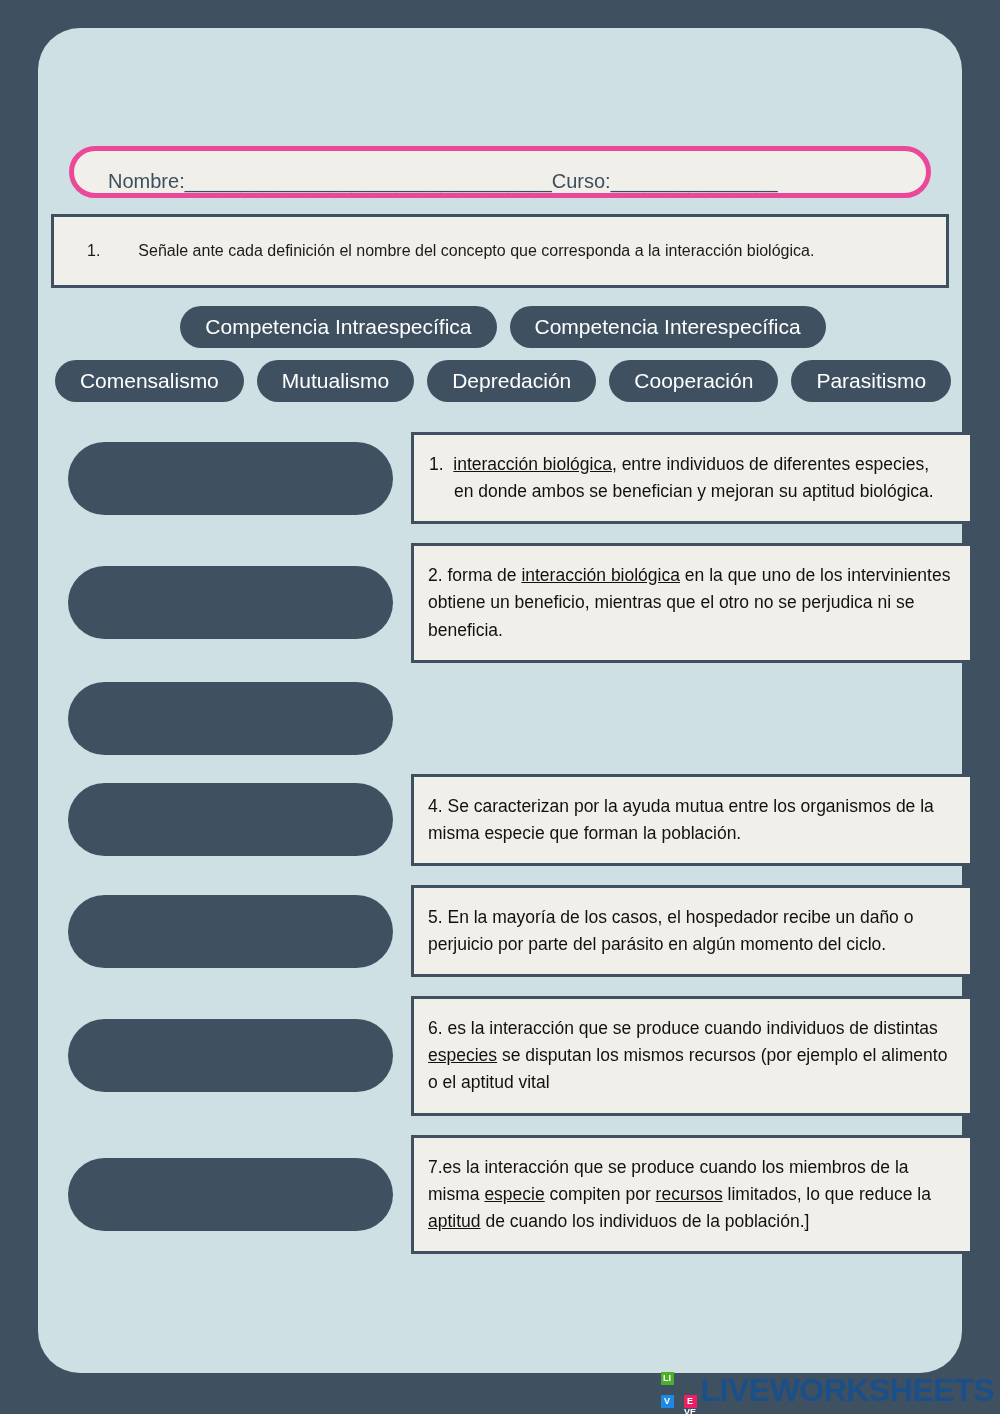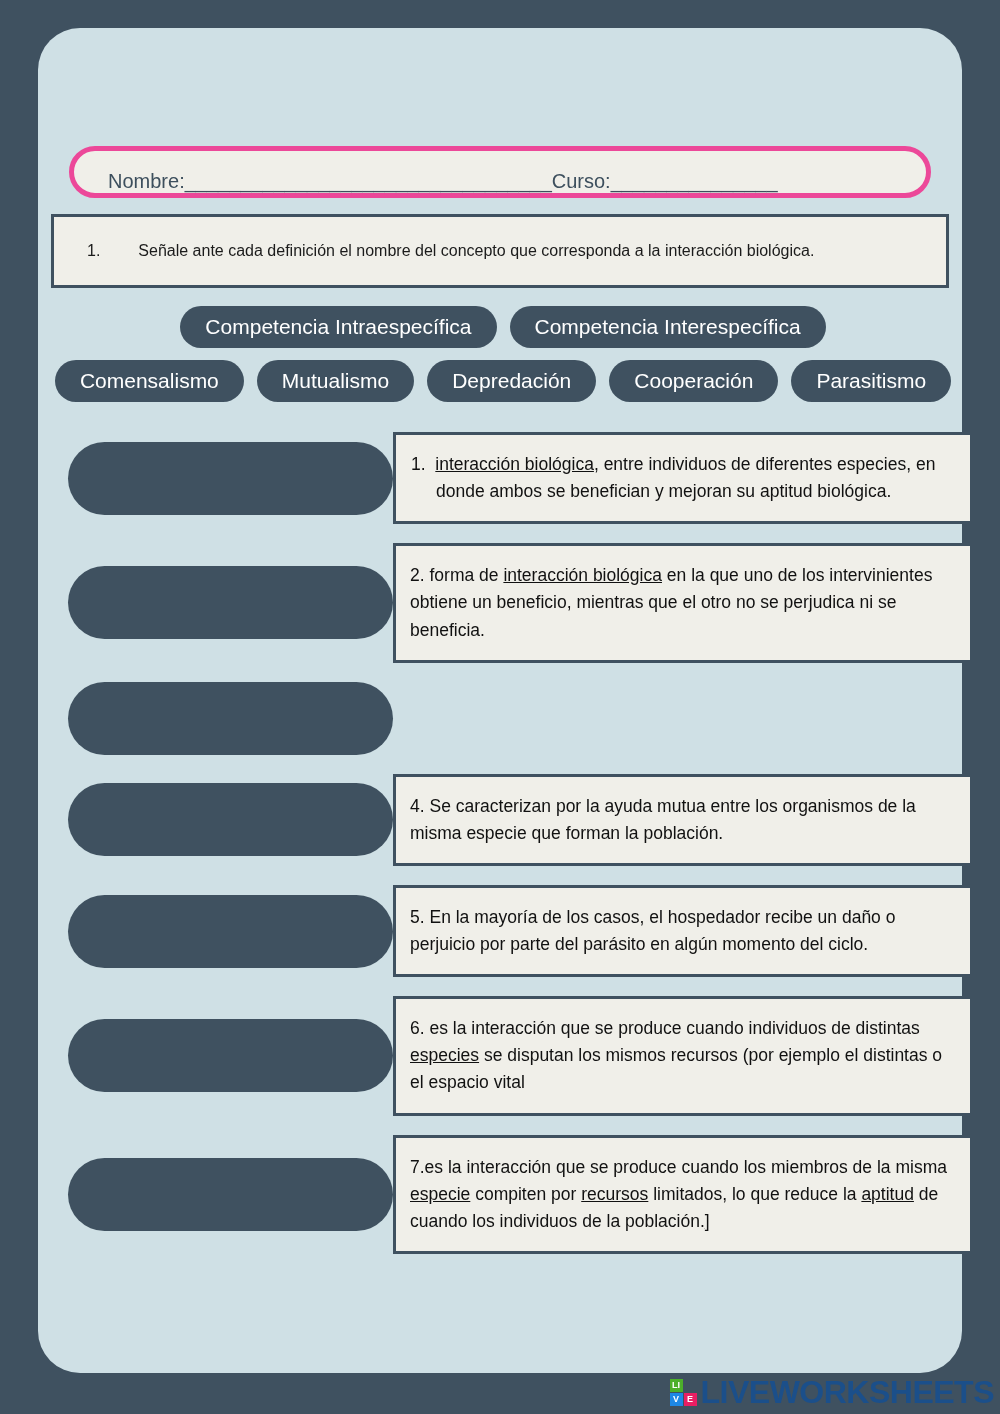--- a/index.html
+++ b/index.html
@@ -112,20 +112,21 @@
   
   #match-list {
     position: absolute;
     left: 30px;
     top: 404px;
     width: 905px;
   }
   .match-row {
     display: flex;
     align-items: center;
+    gap: 18px;
     margin-bottom: 19px;
   }
   .answer-pill {
     flex: 0 0 325px;
     height: 73px;
     background: #3f5160;
     border-radius: 37px;
   }
   .definition-box {
     flex: 1 1 auto;
@@ -148,21 +149,21 @@
     right: 6px;
     bottom: 6px;
     display: flex;
     align-items: center;
     gap: 4px;
   }
   #lw-tiles {
     display: grid;
     grid-template-columns: 13px 13px;
     grid-template-rows: 13px 13px;
-    gap: 1px;
+    gap: 10px;
   }
   .lw-tile {
     font-size: 9px;
     font-weight: bold;
     color: #ffffff;
     display: flex;
     align-items: center;
     justify-content: center;
     line-height: 1;
   }
@@ -221,21 +222,21 @@
       <div class="match-row">
         <div class="answer-pill"></div>
         <div class="definition-box"><span>4. Se caracterizan por la ayuda mutua entre los organismos de la misma especie que forman la población.</span></div>
       </div>
       <div class="match-row">
         <div class="answer-pill"></div>
         <div class="definition-box"><span>5. En la mayoría de los casos, el hospedador recibe un daño o perjuicio por parte del parásito en algún momento del ciclo.</span></div>
       </div>
       <div class="match-row">
         <div class="answer-pill"></div>
-        <div class="definition-box"><span>6. es la interacción que se produce cuando individuos de distintas </span><u>especies</u><span> se disputan los mismos recursos (por ejemplo el distintas o el espacio vital</span></div>
+        <div class="definition-box"><span>6. es la interacción que se produce cuando individuos de distintas </span><u>especies</u><span> se disputan los mismos recursos (por ejemplo el alimento o el aptitud vital</span></div>
       </div>
       <div class="match-row">
         <div class="answer-pill"></div>
         <div class="definition-box"><span>7.es la interacción que se produce cuando los miembros de la misma </span><u>especie</u><span> compiten por </span><u>recursos</u><span> limitados, lo que reduce la </span><u>aptitud</u><span> de cuando los individuos de la población.</span><u>]</u></div>
       </div>
     </div>
 
 </div>
 
 <div id="lw-logo">

